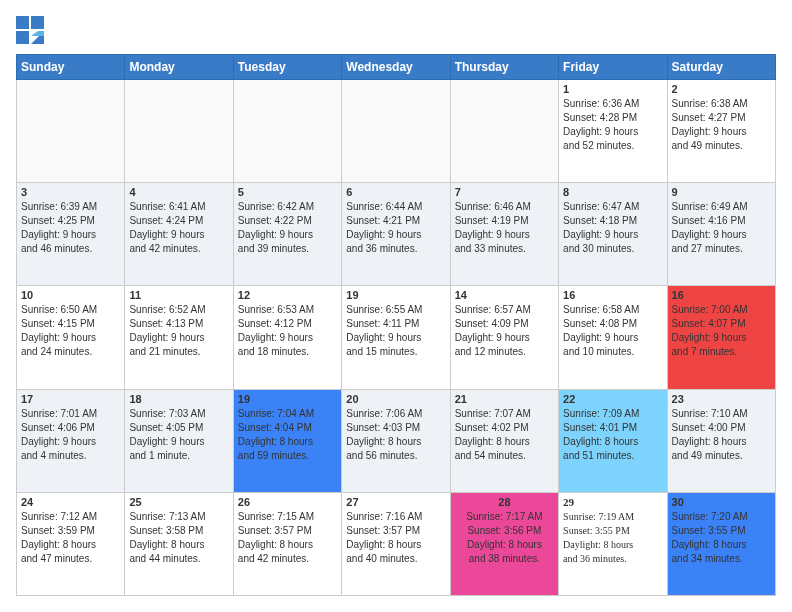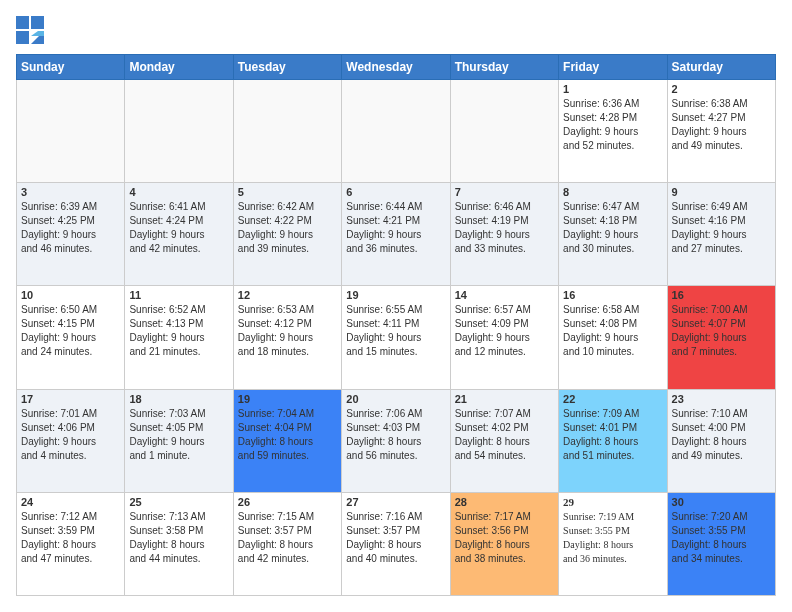--- a/index.html
+++ b/index.html
@@ -249,21 +249,21 @@
             <div class="day-info">Sunrise: 7:13 AM<br>Sunset: 3:58 PM<br>Daylight: 8 hours<br>and 44 minutes.</div>
           </td>
           <td style="background: rgb(255, 255, 255);">
             <span class="day-num">26</span>
             <div class="day-info">Sunrise: 7:15 AM<br>Sunset: 3:57 PM<br>Daylight: 8 hours<br>and 42 minutes.</div>
           </td>
           <td style="background: rgb(255, 255, 255);">
             <span class="day-num">27</span>
             <div class="day-info">Sunrise: 7:16 AM<br>Sunset: 3:57 PM<br>Daylight: 8 hours<br>and 40 minutes.</div>
           </td>
-          <td style="background: #fdba74;">
+          <td style="background: #ec4899; text-align: center;">
             <span class="day-num">28</span>
             <div class="day-info">Sunrise: 7:17 AM<br>Sunset: 3:56 PM<br>Daylight: 8 hours<br>and 38 minutes.</div>
           </td>
           <td style="background: rgb(255, 255, 255); font-family: Liberation Serif, serif;">
             <span class="day-num">29</span>
             <div class="day-info">Sunrise: 7:19 AM<br>Sunset: 3:55 PM<br>Daylight: 8 hours<br>and 36 minutes.</div>
           </td>
           <td style="background: #3b82f6;">
             <span class="day-num">30</span>
             <div class="day-info">Sunrise: 7:20 AM<br>Sunset: 3:55 PM<br>Daylight: 8 hours<br>and 34 minutes.</div>

